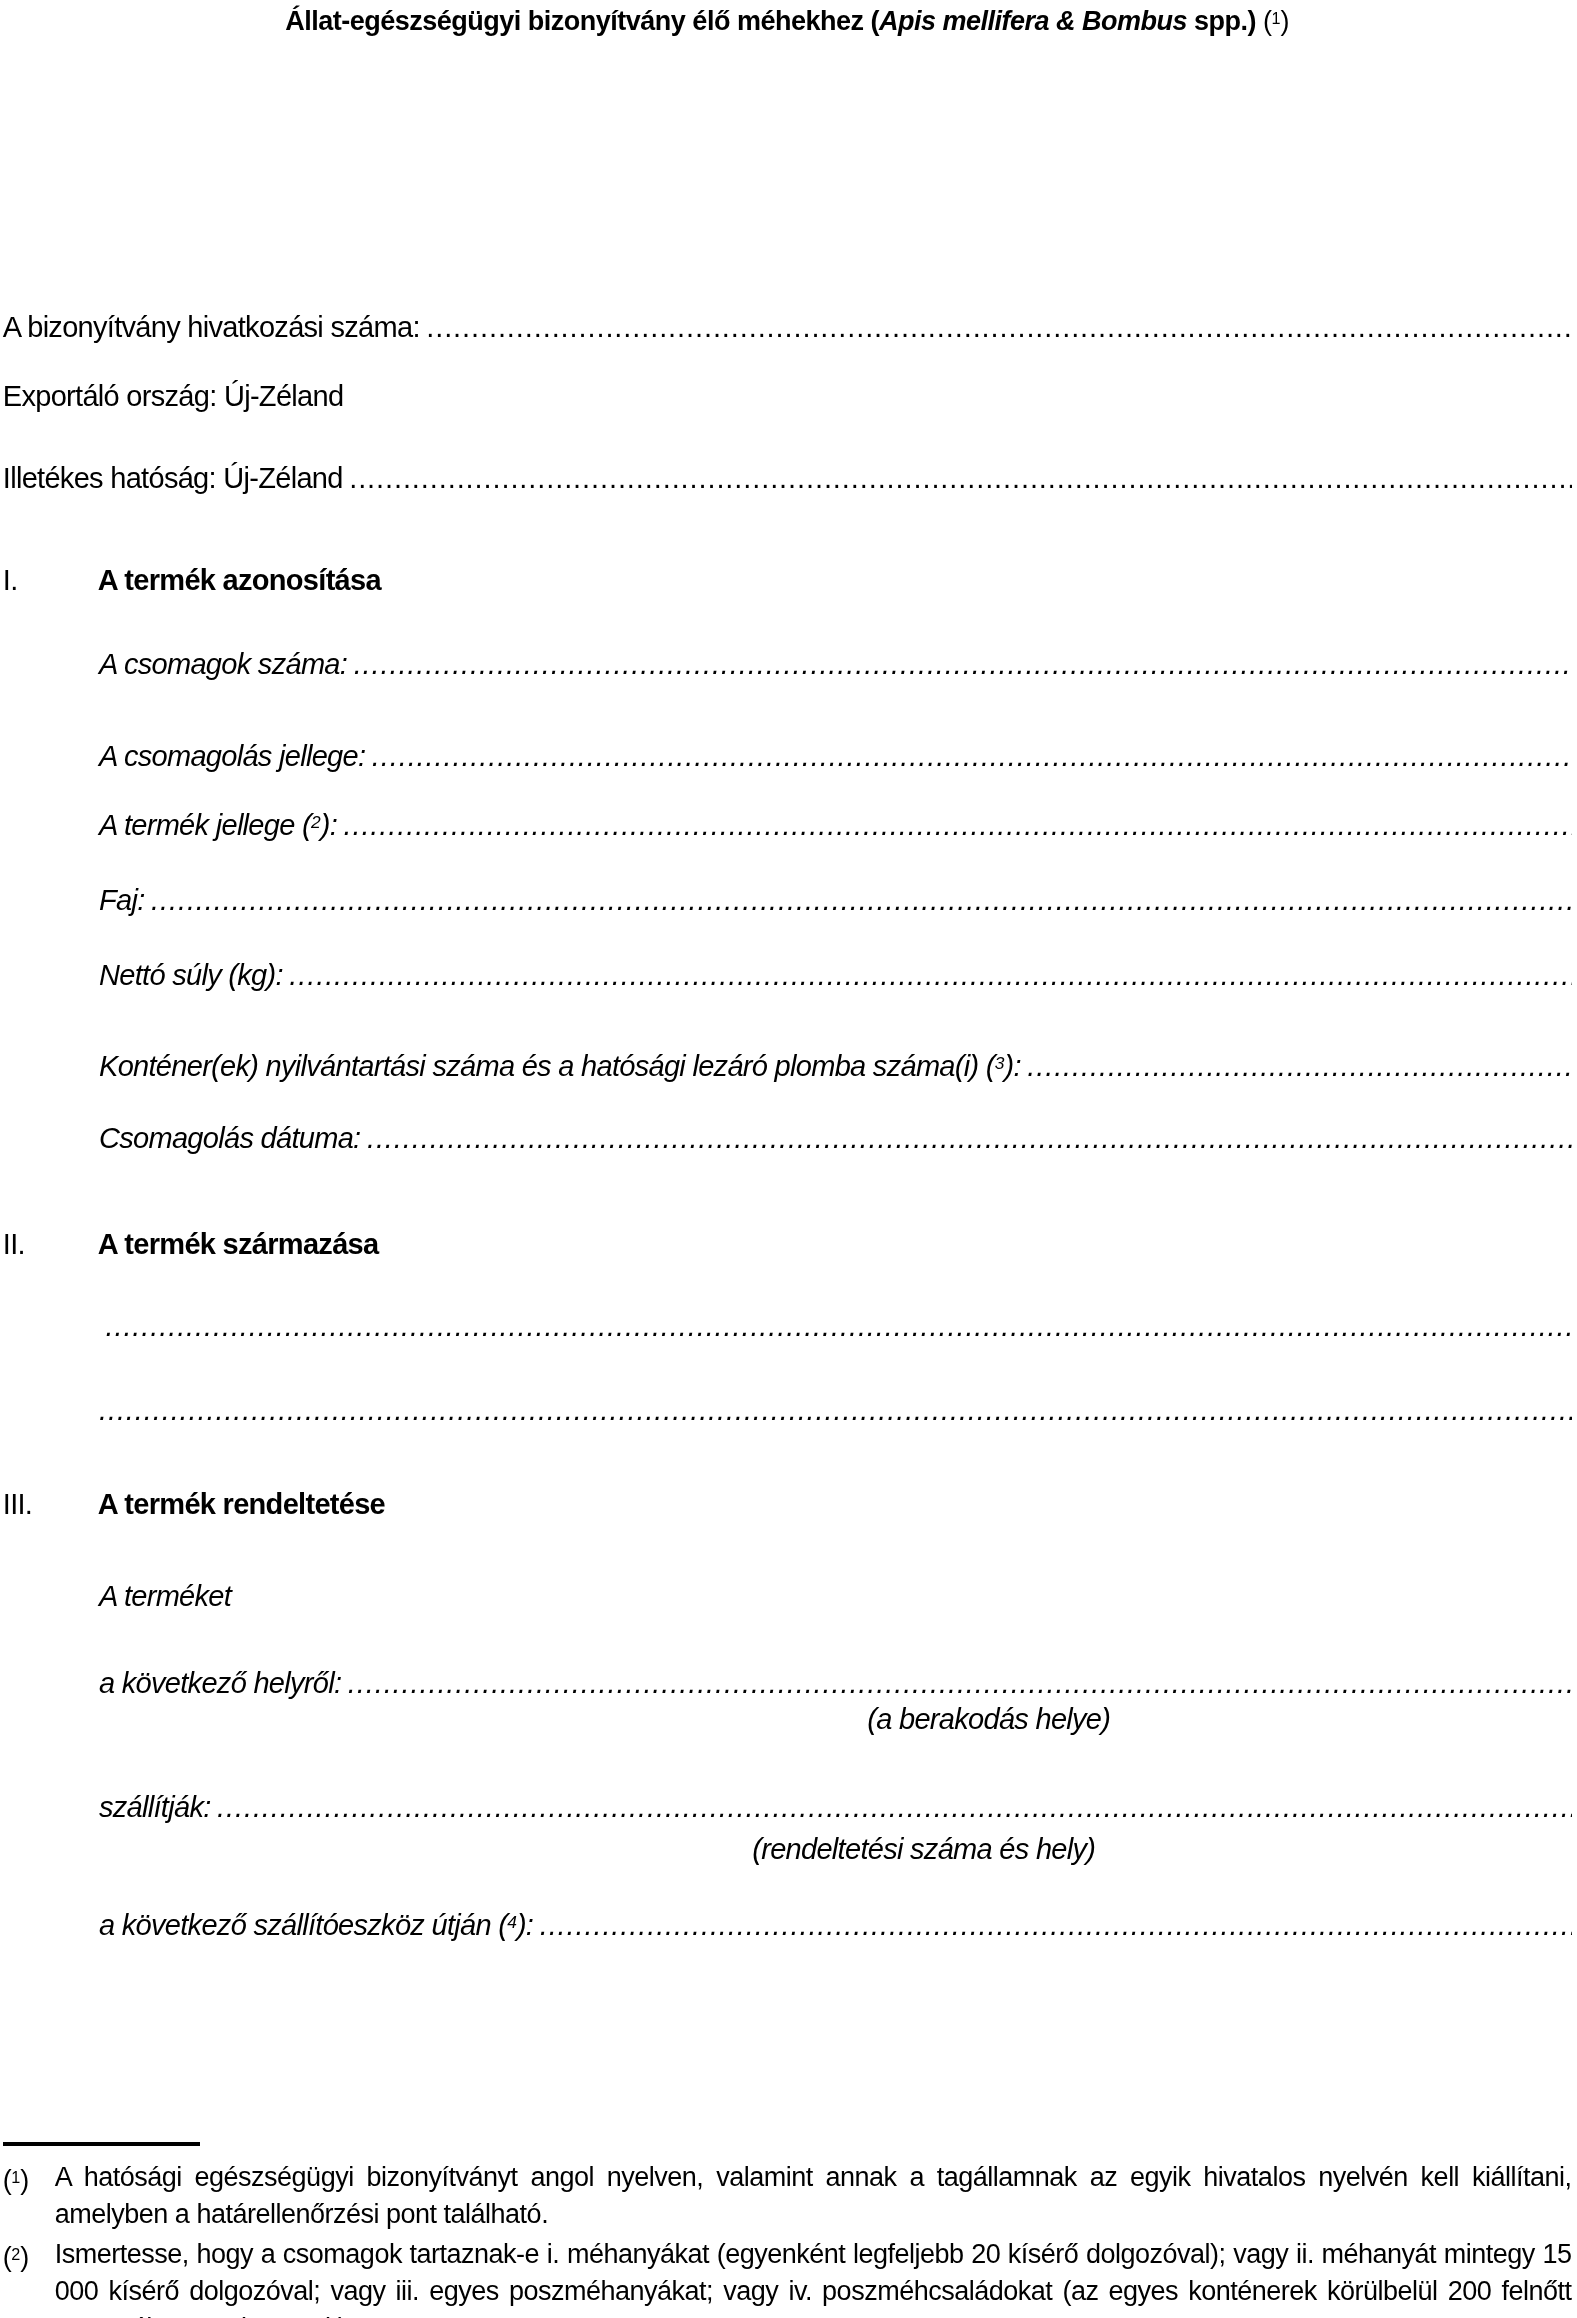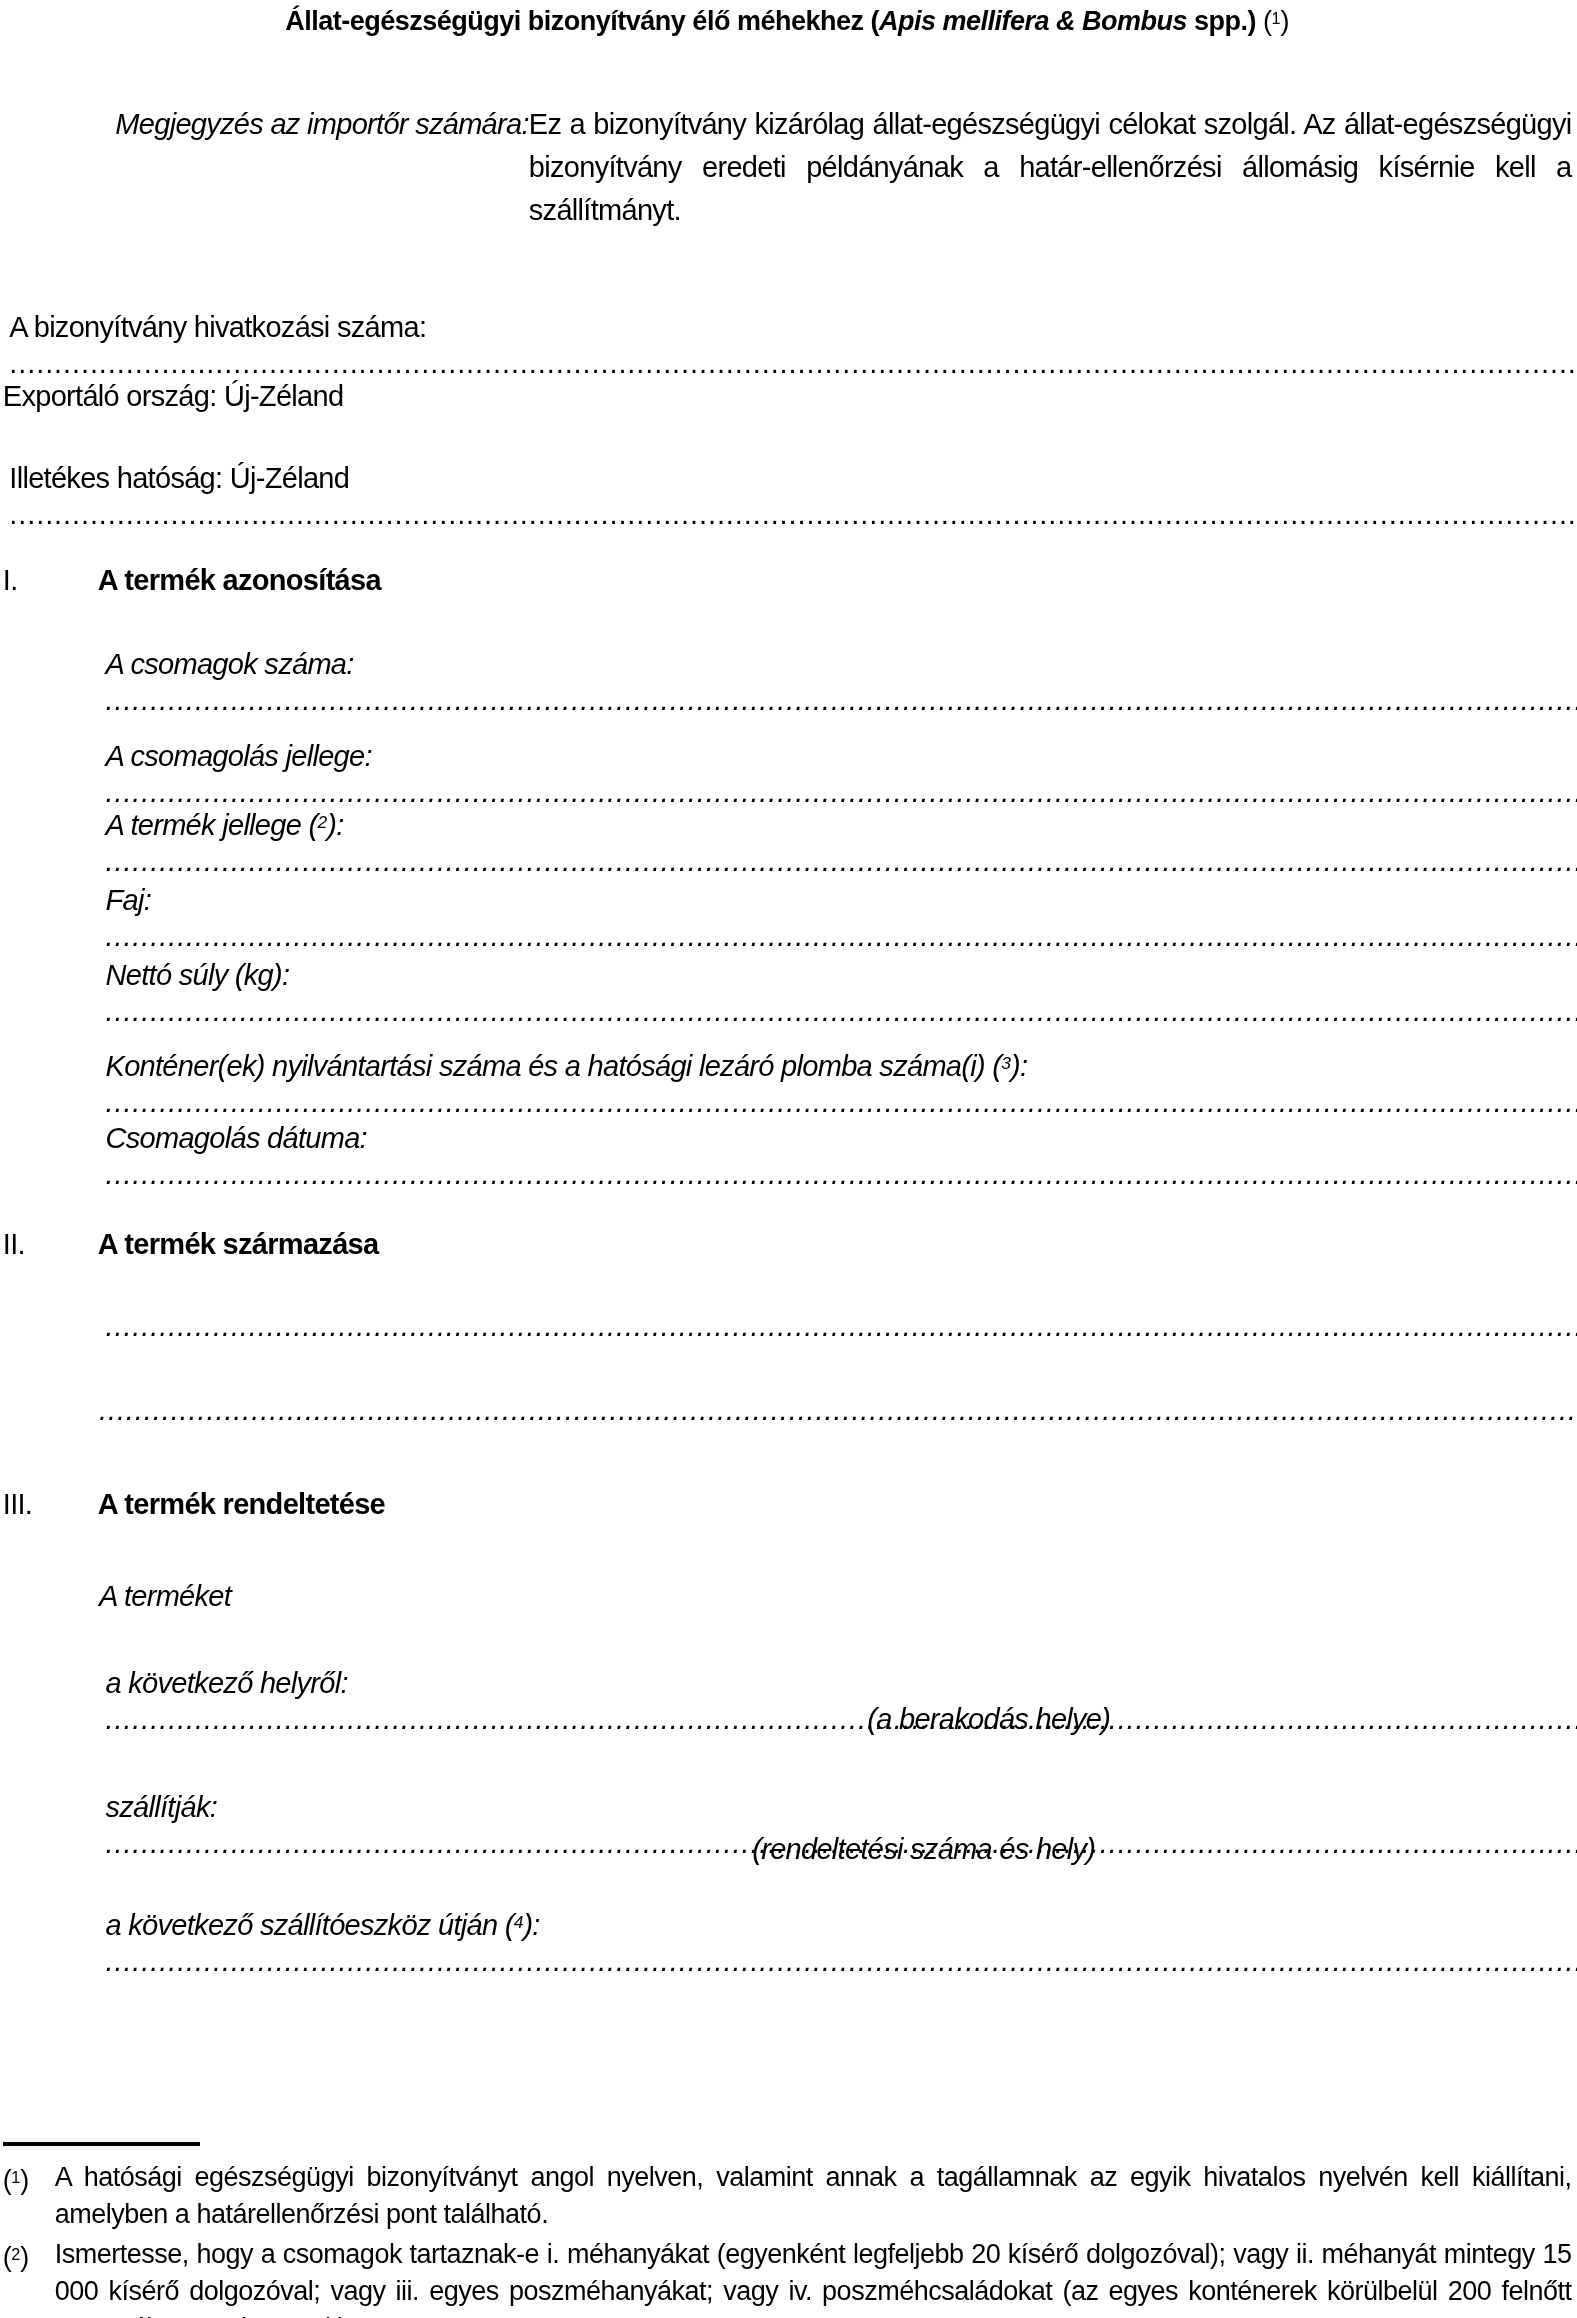--- a/index.html
+++ b/index.html
@@ -18,21 +18,21 @@
     font-size:27px;line-height:37px;letter-spacing:-0.5px;
   }
   .ital{font-style:italic;text-align:right;}
   .headbold{font-weight:bold;}
   .num{display:inline-block;width:95px;font-weight:400;}
   sup{font-size:0.6em;vertical-align:0.4em;letter-spacing:0;}
   .refwrap{font-weight:400;}
   .noterow{display:flex;align-items:flex-start;line-height:43px;}
   .notelabel{flex:none;width:526px;}
   .notebody{flex:1;text-align:justify;}
-  .leaderrow{display:flex;align-items:baseline;flex-direction:column;}
+  .leaderrow{display:flex;align-items:baseline;}
   .lbl{white-space:nowrap;flex:none;}
   .leader{
     flex:1;overflow:hidden;white-space:nowrap;
     margin-left:6.5px;letter-spacing:0.9px;
   }
   .leader.nolbl{margin-left:0;}
   .caption1{text-align:center;padding-left:307px;}
   .caption2{text-align:center;padding-left:177px;}
   .fnrule{position:absolute;left:2.8px;top:2142px;width:197px;height:4.2px;background:#000;}
   .fnrow{
@@ -45,24 +45,20 @@
 </style>
 </head>
 <body>
 
 <div class="page">
 
   <div class="row title">
     <span>Állat-egészségügyi bizonyítvány élő méhekhez (</span><span class="ital">Apis mellifera &amp; Bombus</span><span> spp.) </span><span class="refwrap"><span>(</span><sup>1</sup><span>)</span></span>
   </div>
 
-  <div class="row noterow" style="top:103px">
-    <div class="notelabel ital">Megjegyzés az importőr számára:</div>
-    <div class="notebody">Ez a bizonyítvány kizárólag állat-egészségügyi célokat szolgál. Az állat-egészségügyi bizonyítvány eredeti példányának a határ-ellenőrzési állomásig kísérnie kell a szállítmányt.</div>
-  </div>
 
   <div class="row leaderrow" style="top:309px">
     <span class="lbl">A bizonyítvány hivatkozási száma:</span>
     <span class="leader">................................................................................................................................................................................................................................................................................................................................</span>
   </div>
 
   <div class="row" style="top:378px">
     <span>Exportáló ország: Új-Zéland</span>
   </div>
 

